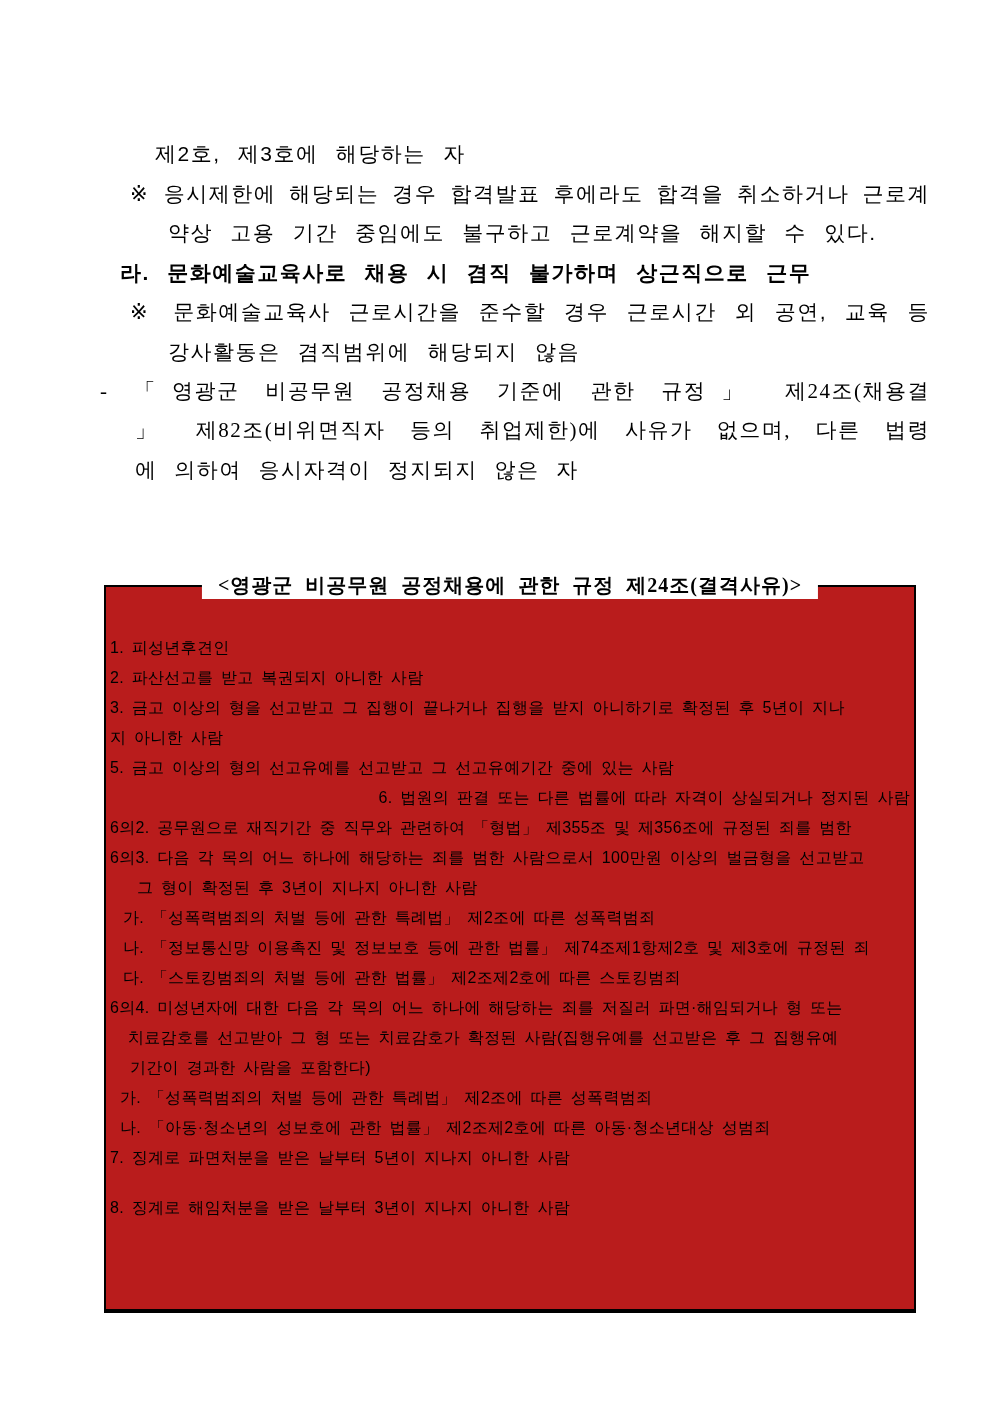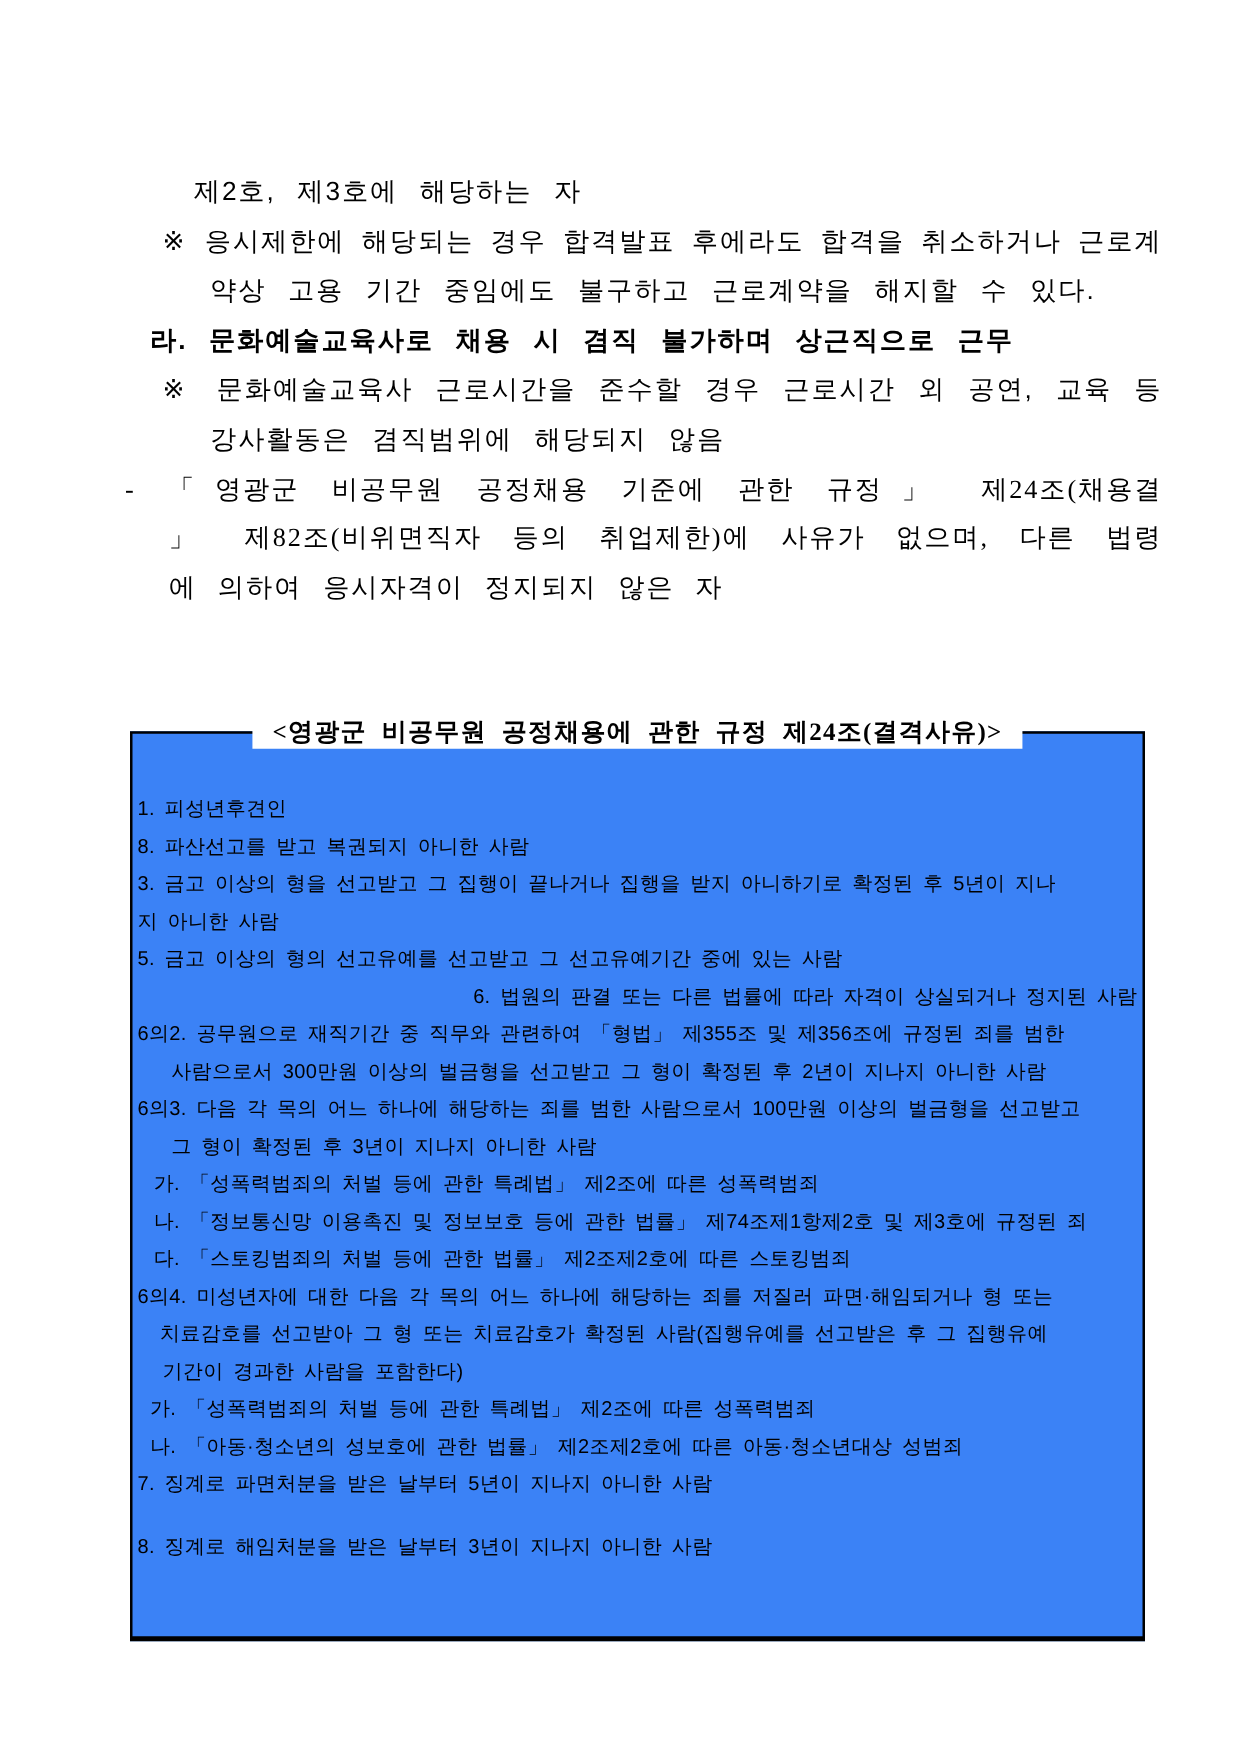--- a/index.html
+++ b/index.html
@@ -34,21 +34,21 @@
   .line.serif { font-family: "Liberation Serif", "DejaVu Serif", serif; }
   .line.bold  { font-weight: bold; }
 
   
   .law-box {
     position: absolute;
     left: 104px; top: 585px;
     width: 812px; height: 728px;
     border: 2px solid #000000;
     border-bottom-width: 4px;
-    background: #3b82f6;
+    background: #b91c1c;
   }
   .law-box-title {
     position: absolute;
     top: -15px; left: 50%;
     transform: translateX(-50%);
     background: #ffffff;
     padding: 0 16px;
     font-size: 20px;
     font-weight: bold;
     letter-spacing: 1px;
@@ -84,27 +84,26 @@
       <div class="line sans" style="padding-left: 68px;">강사활동은 겸직범위에 해당되지 않음</div>
       <div class="line serif justify" style="padding-left: 0px;">- 「영광군 비공무원 공정채용 기준에 관한 규정」 제24조(채용결</div>
       <div class="line serif justify" style="padding-left: 35px;">」 제82조(비위면직자 등의 취업제한)에 사유가 없으며, 다른 법령</div>
       <div class="line serif" style="padding-left: 35px;">에 의하여 응시자격이 정지되지 않은 자</div>
     </div>
 
   <div class="law-box">
     <div class="law-box-title">&lt;영광군 비공무원 공정채용에 관한 규정 제24조(결격사유)&gt;</div>
     <div class="law-box-content">
         <div class="box-line" style="padding-left: 0px;">1. 피성년후견인</div>
-        <div class="box-line" style="padding-left: 0px;">8. 파산선고를 받고 복권되지 아니한 사람</div>
+        <div class="box-line" style="padding-left: 0px;">2. 파산선고를 받고 복권되지 아니한 사람</div>
         <div class="box-line" style="padding-left: 0px;">3. 금고 이상의 형을 선고받고 그 집행이 끝나거나 집행을 받지 아니하기로 확정된 후 5년이 지나</div>
         <div class="box-line" style="padding-left: 0px;">지 아니한 사람</div>
         <div class="box-line" style="padding-left: 0px;">5. 금고 이상의 형의 선고유예를 선고받고 그 선고유예기간 중에 있는 사람</div>
         <div class="box-line" style="padding-left: 0px; text-align: right;">6. 법원의 판결 또는 다른 법률에 따라 자격이 상실되거나 정지된 사람</div>
         <div class="box-line" style="padding-left: 0px;">6의2. 공무원으로 재직기간 중 직무와 관련하여 「형법」 제355조 및 제356조에 규정된 죄를 범한</div>
-        <div class="box-line" style="padding-left: 27px;">사람으로서 300만원 이상의 벌금형을 선고받고 그 형이 확정된 후 2년이 지나지 아니한 사람</div>
         <div class="box-line" style="padding-left: 0px;">6의3. 다음 각 목의 어느 하나에 해당하는 죄를 범한 사람으로서 100만원 이상의 벌금형을 선고받고</div>
         <div class="box-line" style="padding-left: 27px;">그 형이 확정된 후 3년이 지나지 아니한 사람</div>
         <div class="box-line" style="padding-left: 13px;">가. 「성폭력범죄의 처벌 등에 관한 특례법」 제2조에 따른 성폭력범죄</div>
         <div class="box-line" style="padding-left: 13px;">나. 「정보통신망 이용촉진 및 정보보호 등에 관한 법률」 제74조제1항제2호 및 제3호에 규정된 죄</div>
         <div class="box-line" style="padding-left: 13px;">다. 「스토킹범죄의 처벌 등에 관한 법률」 제2조제2호에 따른 스토킹범죄</div>
         <div class="box-line" style="padding-left: 0px;">6의4. 미성년자에 대한 다음 각 목의 어느 하나에 해당하는 죄를 저질러 파면·해임되거나 형 또는</div>
         <div class="box-line" style="padding-left: 18px;">치료감호를 선고받아 그 형 또는 치료감호가 확정된 사람(집행유예를 선고받은 후 그 집행유예</div>
         <div class="box-line" style="padding-left: 20px;">기간이 경과한 사람을 포함한다)</div>
         <div class="box-line" style="padding-left: 10px;">가. 「성폭력범죄의 처벌 등에 관한 특례법」 제2조에 따른 성폭력범죄</div>
         <div class="box-line" style="padding-left: 10px;">나. 「아동·청소년의 성보호에 관한 법률」 제2조제2호에 따른 아동·청소년대상 성범죄</div>

